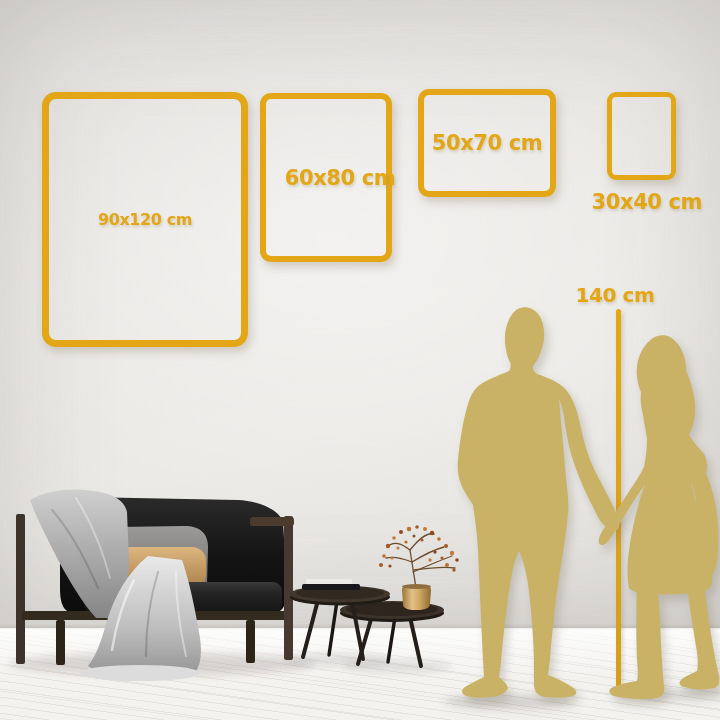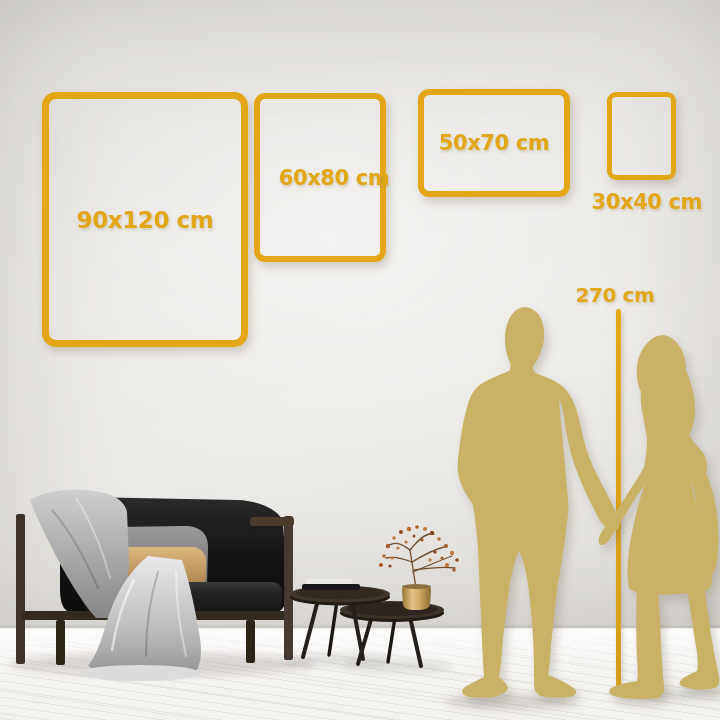--- a/index.html
+++ b/index.html
@@ -32,29 +32,29 @@
   }
   
   .frame{
     position:absolute;box-sizing:border-box;
     border:6px solid var(--accent-gold,#E2A616);
     border-radius:11px;
     box-shadow:3px 5px 8px rgba(145,133,110,0.35);
     display:flex;align-items:center;justify-content:center;
   }
   .f1{left:42px;top:92px;width:206px;height:255px;border-width:7px;border-radius:14px;}
-  .f2{left:254px;top:93px;width:132px;height:169px;padding-left:28px;}
-  .f3{left:418px;top:89px;width:152px;height:108px;}
+  .f2{left:260px;top:93px;width:132px;height:169px;padding-left:28px;}
+  .f3{left:418px;top:89px;width:138px;height:108px;}
   .f4{left:607px;top:92px;width:69px;height:88px;border-width:5px;border-radius:9px;}
   .glabel{
     color:var(--accent-gold,#E2A616);
     font-weight:700;letter-spacing:-0.4px;white-space:nowrap;
     text-shadow:1px 2px 3px rgba(160,140,90,0.35);
   }
-  .f1 .glabel{font-size:23px;}
+  .f1 .glabel{font-size:16px;}
   .f2 .glabel,.f3 .glabel{font-size:21px;}
   .label-30x40{
     position:absolute;left:586px;top:190px;width:116px;text-align:right;
     font-size:21px;
   }
   
   .height-label{
     position:absolute;left:572px;top:283px;width:86px;text-align:center;
     font-size:20px;
   }
@@ -82,21 +82,21 @@
   </div>
   <div class="frame f2">
     <span class="glabel">60x80 cm</span>
   </div>
   <div class="frame f3">
     <span class="glabel">50x70 cm</span>
   </div>
   <div class="frame f4"></div>
   <div class="glabel label-30x40">30x40 cm</div>
 
-  <div class="glabel height-label">270 cm</div>
+  <div class="glabel height-label">140 cm</div>
   <div class="height-line"></div>
 
   <svg class="scene-svg" viewBox="0 0 720 720">
     <defs>
       <linearGradient id="sofaGrad" x1="0" y1="0" x2="0" y2="1">
         <stop offset="0" stop-color="#2b2b2b"></stop>
           <stop offset="0.5" stop-color="#141414"></stop>
           <stop offset="1" stop-color="#0c0c0c"></stop>
       </linearGradient>
       <linearGradient id="seatGrad" x1="0" y1="0" x2="0" y2="1">

